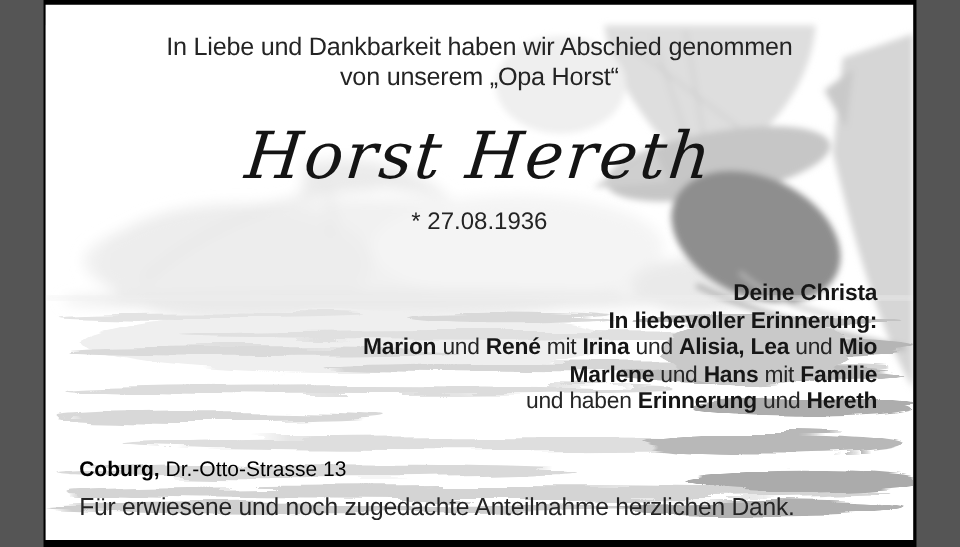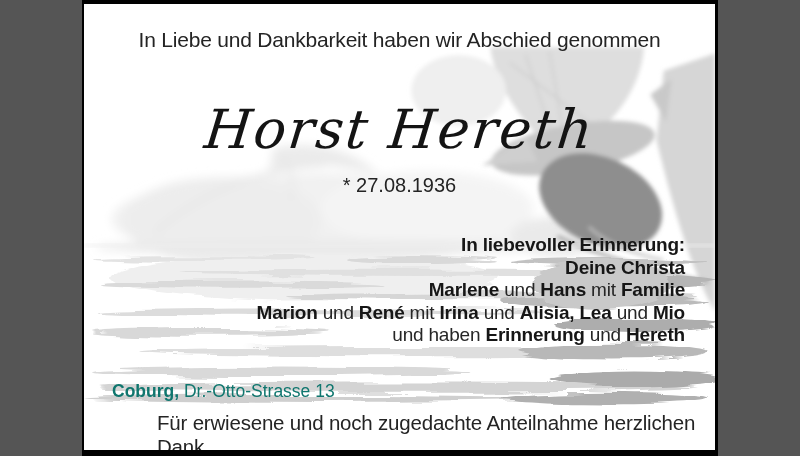--- a/index.html
+++ b/index.html
@@ -1,20 +1,20 @@
 <!DOCTYPE html>
 <html><head>
 <meta charset="utf-8">
 <title>Horst Hereth</title>
 <style>
   html,body{margin:0;padding:0;background:#555;}
   *{box-sizing:border-box;}
   .stage{
     position:relative;
-    width:636px;height:456px;
+    width:728px;height:456px;
     margin:0 auto;
     background:#ffffff;
     border-top:4px solid #000;
     border-bottom:6px solid #000;
     border-left:2px solid #000;
     border-right:3px solid #000;
     overflow:hidden;
     font-family:"Liberation Sans", sans-serif;
     color:#1f1f1f;
   }
@@ -53,28 +53,27 @@
     font-size:19px;line-height:22.5px;
     letter-spacing:-0.2px;
     color:#262626;
     white-space:nowrap;
   }
   .memorial .b{font-weight:700;color:#161616;}
   .b{font-weight:700;}
   .address{
     position:absolute;left:28px;top:377px;
     font-size:17.5px;
-    color:#0f766e;
+    color:#000000;
   }
   .thanks{
     position:absolute;left:28px;top:407px;
     font-size:20.5px;
     letter-spacing:-0.2px;
     color:#242424;
-    margin-left:45px;
   }
 </style>
 </head>
 <body>
 
 <div class="stage">
 
   <svg class="bg" width="800" height="456" viewBox="0 0 800 456" aria-hidden="true">
     <defs>
       <filter id="blurSoft" x="-30%" y="-30%" width="160%" height="160%">
@@ -140,33 +139,34 @@
       <ellipse cx="700" cy="352" rx="100" ry="9" fill="#adadad"></ellipse>
       <ellipse cx="670" cy="386" rx="120" ry="10" fill="#b8b8b8"></ellipse>
       <ellipse cx="700" cy="420" rx="110" ry="10" fill="#ababab"></ellipse>
       <ellipse cx="660" cy="445" rx="130" ry="8" fill="#b0b0b0"></ellipse>
       <ellipse cx="655" cy="300" rx="85" ry="32" fill="#c9c9c9"></ellipse>
     </g>
   </svg>
 
   <div class="intro">
     <div>In Liebe und Dankbarkeit haben wir Abschied genommen</div>
+    <div>von unserem „Opa Horst“</div>
   </div>
 
   <div class="name">Horst Hereth</div>
 
   <div class="dates">
     <span>* 27.08.1936</span>
   </div>
 
   <div class="memorial">
+      <div><span class="b">Deine Christa</span></div>
       <div><span class="b">In liebevoller Erinnerung:</span></div>
-      <div><span class="b">Deine Christa</span></div>
+      <div><span class="b">Marion</span><span> und </span><span class="b">René</span><span> mit </span><span class="b">Irina</span><span> und </span><span class="b">Alisia, Lea</span><span> und </span><span class="b">Mio</span></div>
       <div><span class="b">Marlene</span><span> und </span><span class="b">Hans</span><span> mit </span><span class="b">Familie</span></div>
-      <div><span class="b">Marion</span><span> und </span><span class="b">René</span><span> mit </span><span class="b">Irina</span><span> und </span><span class="b">Alisia, Lea</span><span> und </span><span class="b">Mio</span></div>
       <div><span>und haben </span><span class="b">Erinnerung</span><span> und </span><span class="b">Hereth</span></div>
     </div>
 
   <div class="address">
     <span class="b">Coburg,</span><span> Dr.-Otto-Strasse 13</span>
   </div>
 
   <div class="thanks">Für erwiesene und noch zugedachte Anteilnahme herzlichen Dank.</div>
 </div>
 

